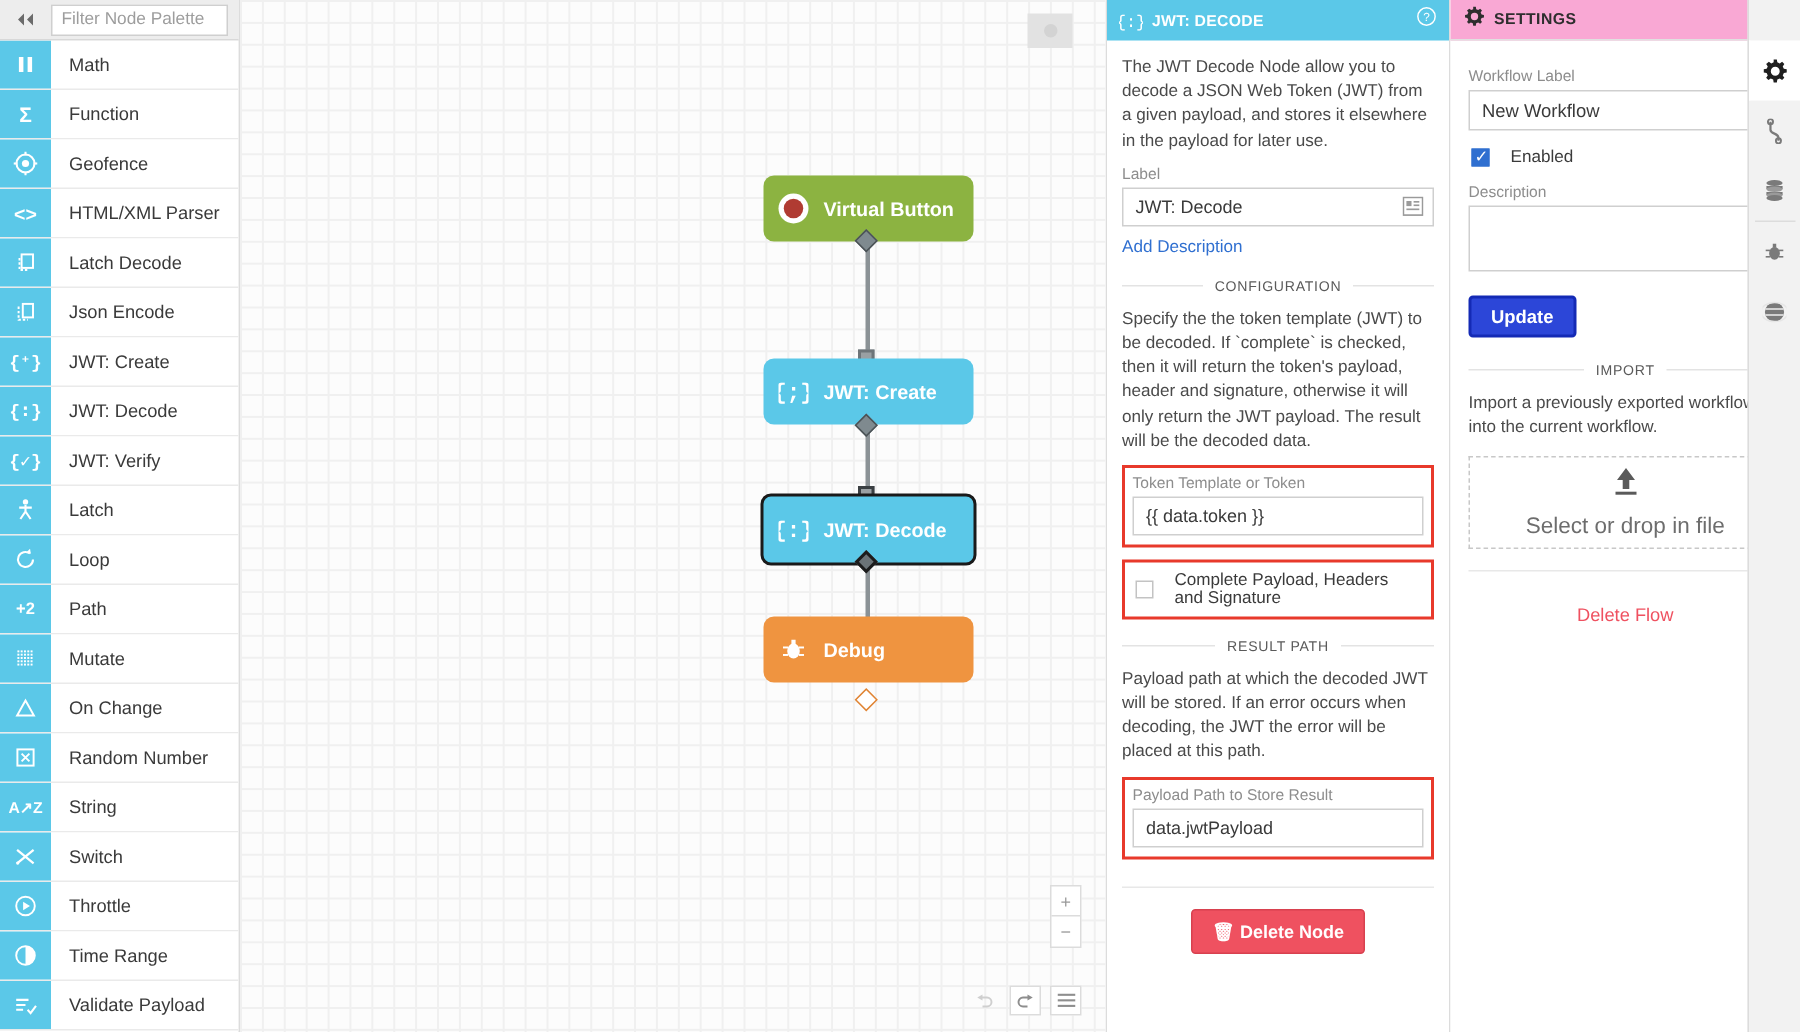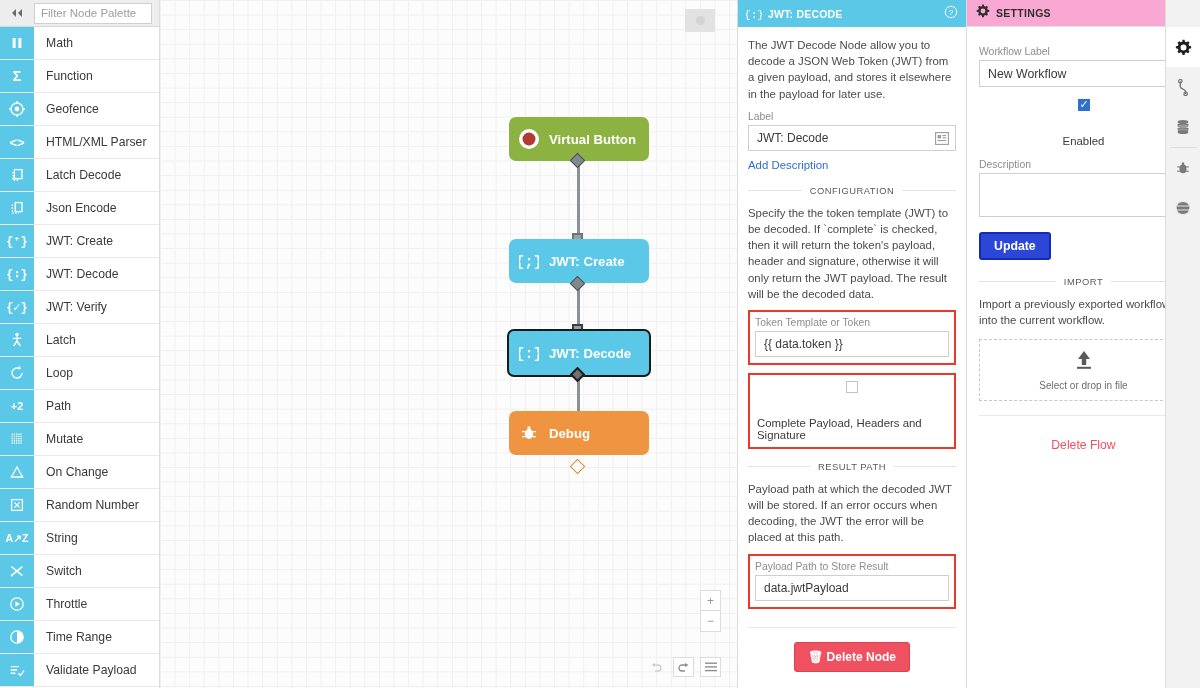--- a/index.html
+++ b/index.html
@@ -66,21 +66,21 @@
   .txtin { width: 100%; height: 26px; border: 1px solid #cfcfcf; background: #fff; font-size: 12px; color: #3a3a3a;
            padding: 0 8px; font-family: "Liberation Sans", sans-serif; outline: none; display:flex; align-items:center; }
   .txtin-wrap { position: relative; }
   .txtin-wrap .tmpl-ico { position: absolute; right: 7px; top: 6px; }
   .link-blue { display: inline-block; margin-top: 8px; font-size: 11.4px; color: #2f6fd0; cursor: pointer; }
   .sec-div { display: flex; align-items: center; margin: 12px 0 9px 0; gap: 8px; }
   .sec-div .ln { flex: 1; height: 1px; background: #e3e3e3; }
   .sec-div .tx { font-size: 9.4px; color: #5a5a5a; letter-spacing: 0.5px; }
   .hl-box { border: 2px solid #e8392b; padding: 4px 5px 6px 5px; margin-top: 8px; }
   .hl-box .fld-lbl { margin-top: 1px; }
-  .cbrow { display: flex; align-items: center; gap: 24px; padding: 3px 2px; flex-direction: column; }
+  .cbrow { display: flex; align-items: center; gap: 14px; padding: 3px 2px; }
   .cbox { width: 12px; height: 12px; border: 1px solid #c3c3c3; background: #fff; flex: 0 0 12px; }
   .cbox.on { background: #2f6fd0; border-color: #2f6fd0; position: relative; }
   .cbox.on:after { content: "\2713"; position: absolute; left: 1px; top: -2px; color: #fff; font-size: 11px; }
   .cblabel { font-size: 11.4px; color: #3a3a3a; }
   .thin-div { height: 1px; background: #e8e8e8; margin: 18px 0 14px 0; }
   .del-btn { display: block; margin: 0 auto; background: #ef5160; border: 1px solid #d8414f; color: #fff;
              font-size: 12px; font-weight: bold; padding: 7px 13px; border-radius: 3px; cursor: pointer;
              font-family: "Liberation Sans", sans-serif; }
 
   
@@ -91,21 +91,21 @@
   .st-body { padding: 10px 12px 0 12px; }
   .st-in { width: 100%; height: 27px; border: 1px solid #cfcfcf; font-size: 12.3px; color: #3a3a3a;
            padding: 0 8px; outline: none; font-family: "Liberation Sans", sans-serif; display:flex; align-items:center; }
   .st-ta { width: 100%; height: 44px; border: 1px solid #cfcfcf; outline: none; resize: none;
            font-family: "Liberation Sans", sans-serif; font-size: 12px; }
   .upd-btn { margin-top: 11px; background: #2c46d8; border: 2px solid #142ab5; color: #fff; font-size: 12.3px;
              font-weight: bold; padding: 5px 13px; border-radius: 3px; cursor: pointer;
              font-family: "Liberation Sans", sans-serif; }
   .drop-zone { margin-top: 11px; border: 1px dashed #c8c8c8; height: 62px; display: flex; flex-direction: column;
                align-items: center; justify-content: center; gap: 6px; cursor: pointer; }
-  .drop-zone .dz-tx { font-size: 10px; color: #6d6d6d; }
+  .drop-zone .dz-tx { font-size: 15px; color: #6d6d6d; }
   .del-flow { text-align: center; margin-top: 22px; font-size: 12.2px; color: #ef5160; cursor: pointer; }
 
   
   .rail { position: absolute; right: 0; top: 0; width: 35px; height: 688px; background: #f2f2f2;
           border-left: 1px solid #dcdcdc; display: flex; flex-direction: column; align-items: center; }
   .rail .rtab { width: 35px; height: 40px; display: flex; align-items: center; justify-content: center; cursor: pointer; color: #4a4a4a; }
   .rail .rtab.active { background: #fff; border-left: 1px solid #fff; }
   .rail .rsep { width: 27px; height: 1px; background: #dcdcdc; }
   .rail-spacer { height: 27px; width: 35px; }
 </style>

